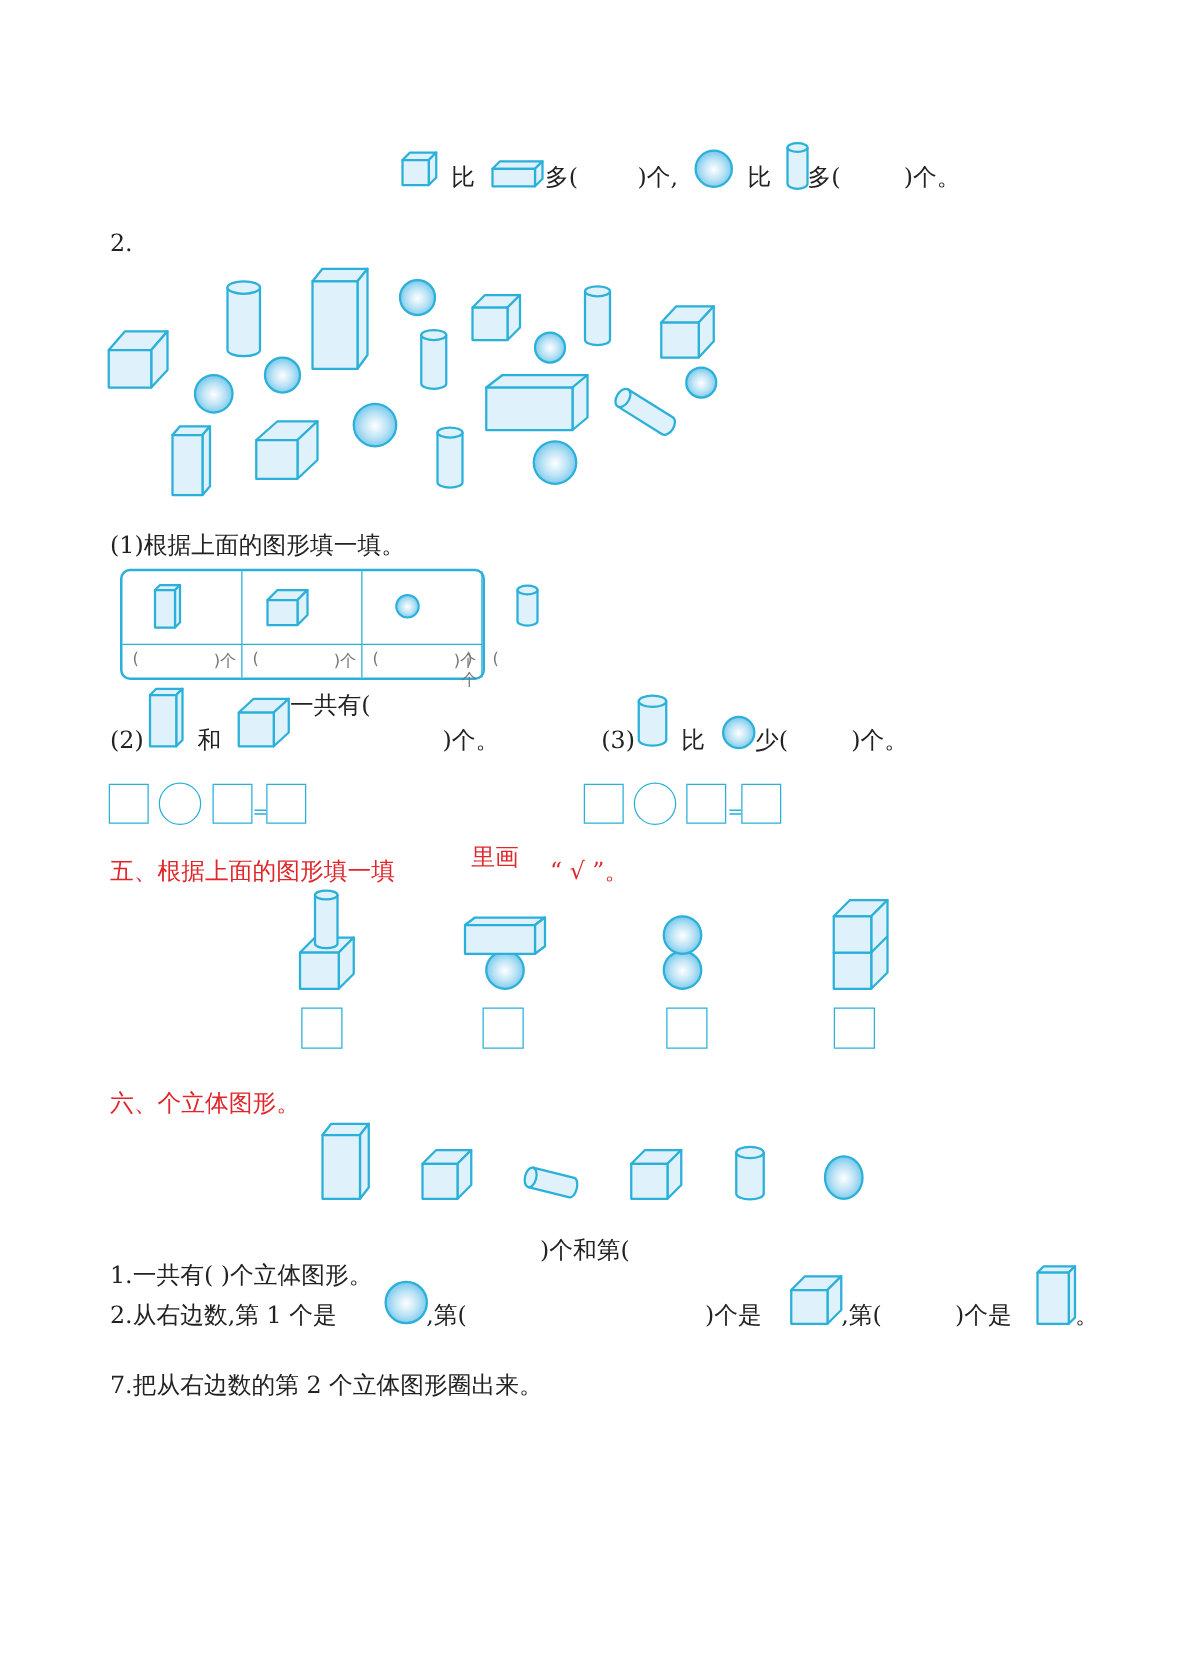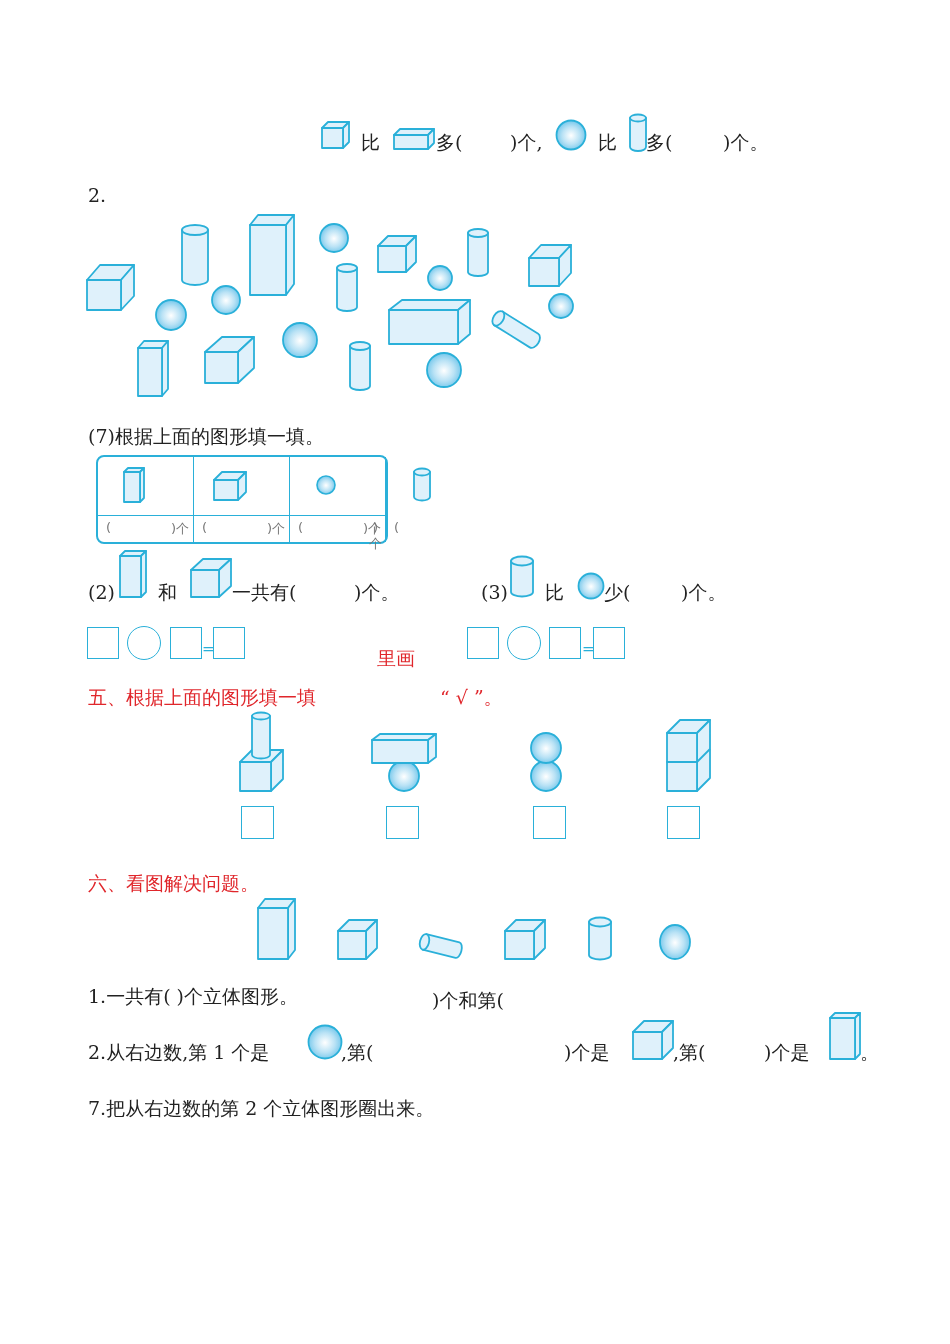--- a/index.html
+++ b/index.html
@@ -137,21 +137,21 @@
   <circle cx="300" cy="340" r="17" fill="url(#sg)" stroke="#2ab0d9" stroke-width="1.8"></circle>
 
   <g>
     <path class="shp" d="M350,346 L350,386 A10,4 0 0 0 370,386 L370,346 Z"></path>
     <ellipse class="shp" cx="360" cy="346" rx="10" ry="4"></ellipse>
   </g>
 
   <circle cx="444" cy="370" r="17" fill="url(#sg)" stroke="#2ab0d9" stroke-width="1.8"></circle>
 </svg>
 
-<span class="txt" style="left:88px;top:424px">(7)根据上面的图形填一填。</span>
+<span class="txt" style="left:88px;top:424px">(1)根据上面的图形填一填。</span>
 
 <table class="cnt">
   <tbody>
       <tr class="top">
     <td>
       <svg style="left:25px;top:10px" width="22" height="36" viewBox="0 0 22 36">
         <polygon class="shp" points="1,5 5,1 21,1 17,5"></polygon>
         <polygon class="shp" points="17,5 21,1 21,31 17,35"></polygon>
         <rect class="shp" x="1" y="5" width="16" height="30"></rect>
       </svg>
@@ -202,21 +202,21 @@
     <polygon class="shp" points="1,6 6,1 27,1 22,6"></polygon>
     <polygon class="shp" points="22,6 27,1 27,42 22,47"></polygon>
     <rect class="shp" x="1" y="6" width="21" height="41"></rect>
   </svg>
   <span class="txt" style="left:158px;top:580px">和</span>
   <svg style="left:190px;top:558px" width="42" height="40" viewBox="0 0 42 40">
     <polygon class="shp" points="1,12 13,1 41,1 29,12"></polygon>
     <polygon class="shp" points="29,12 41,1 41,28 29,39"></polygon>
     <rect class="shp" x="1" y="12" width="28" height="27"></rect>
   </svg>
-  <span class="txt" style="left:232px;top:580px">一共有(</span>
+  <span class="txt" style="left:232px;top:552px">一共有(</span>
   <span class="txt" style="left:354px;top:580px">)个。</span>
   <div class="box" style="left:87px;top:627px;width:32px;height:32px"></div>
   <div class="circ" style="left:127px;top:626px;width:34px;height:34px"></div>
   <div class="box" style="left:170px;top:627px;width:32px;height:32px"></div>
   <span class="eq" style="left:202px;top:640px">=</span>
   <div class="box" style="left:213px;top:627px;width:32px;height:32px"></div>
 </div>
 
 <div>
   <span class="txt" style="left:481px;top:580px">(3)</span>
@@ -232,21 +232,21 @@
   <span class="txt" style="left:681px;top:580px">)个。</span>
   <div class="box" style="left:467px;top:627px;width:32px;height:32px"></div>
   <div class="circ" style="left:507px;top:626px;width:34px;height:34px"></div>
   <div class="box" style="left:549px;top:627px;width:32px;height:32px"></div>
   <span class="eq" style="left:582px;top:640px">=</span>
   <div class="box" style="left:593px;top:627px;width:32px;height:32px"></div>
 </div>
 
 <div>
   <span class="txt red" style="left:88px;top:685px">五、根据上面的图形填一填</span>
-  <span class="txt red" style="left:377px;top:646px">里画</span>
+  <span class="txt red" style="left:377px;top:674px">里画</span>
   <span class="txt red" style="left:440px;top:685px">“ √ ”。</span>
 </div>
 
 <svg style="left:0;top:0" width="950" height="850" viewBox="0 0 950 850">
 
   <g>
     <polygon class="shp" points="240,762 252,750 283,750 271,762"></polygon>
     <polygon class="shp" points="271,762 283,750 283,779 271,791"></polygon>
     <rect class="shp" x="240" y="762" width="31" height="29"></rect>
     <path class="shp" d="M252,716 L252,755 A9,3.5 0 0 0 270,755 L270,716 Z"></path>
@@ -272,21 +272,21 @@
     <rect class="shp" x="667" y="733" width="30" height="29"></rect>
     <line x1="697" y1="762" x2="710" y2="749" stroke="#2ab0d9" stroke-width="1.8"></line>
   </g>
 </svg>
 
 <div class="box" style="left:241px;top:806px;width:33px;height:33px"></div>
 <div class="box" style="left:386px;top:806px;width:33px;height:33px"></div>
 <div class="box" style="left:533px;top:806px;width:33px;height:33px"></div>
 <div class="box" style="left:667px;top:806px;width:33px;height:33px"></div>
 
-<span class="txt red" style="left:88px;top:871px">六、看图解决问题。</span>
+<span class="txt red" style="left:88px;top:871px">六、个立体图形。</span>
 
 <svg style="left:0;top:0" width="950" height="970" viewBox="0 0 950 970">
   <g>
     <polygon class="shp" points="258,908 265,899 295,899 288,908"></polygon>
     <polygon class="shp" points="288,908 295,899 295,950 288,959"></polygon>
     <rect class="shp" x="258" y="908" width="30" height="51"></rect>
   </g>
   <g>
     <polygon class="shp" points="338,931 349,920 377,920 366,931"></polygon>
     <polygon class="shp" points="366,931 377,920 377,948 366,959"></polygon>
@@ -301,21 +301,21 @@
     <polygon class="shp" points="534,931 545,920 545,948 534,959"></polygon>
     <rect class="shp" x="505" y="931" width="29" height="28"></rect>
   </g>
   <g>
     <path class="shp" d="M589,922 L589,955 A11,4.5 0 0 0 611,955 L611,922 Z"></path>
     <ellipse class="shp" cx="600" cy="922" rx="11" ry="4.5"></ellipse>
   </g>
   <ellipse cx="675" cy="942" rx="15" ry="17" fill="url(#sg)" stroke="#2ab0d9" stroke-width="1.8"></ellipse>
 </svg>
 
-<span class="txt" style="left:88px;top:984px">1.一共有(        )个立体图形。</span>
+<span class="txt" style="left:88px;top:1008px">1.一共有(        )个立体图形。</span>
 
 <div>
   <span class="txt" style="left:88px;top:1040px">2.从右边数,第 1 个是</span>
   <svg style="left:307px;top:1024px" width="36" height="36" viewBox="0 0 36 36">
     <circle cx="18" cy="18" r="16.5" fill="url(#sg)" stroke="#2ab0d9" stroke-width="1.8"></circle>
   </svg>
   <span class="txt" style="left:341px;top:1040px">,第(</span>
   <span class="txt" style="left:432px;top:988px">)个和第(</span>
   <span class="txt" style="left:564px;top:1040px">)个是</span>
   <svg style="left:632px;top:1020px" width="42" height="40" viewBox="0 0 42 40">

